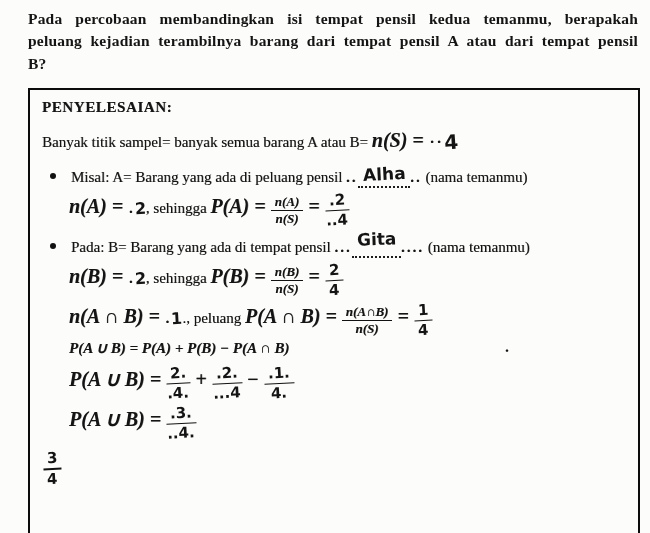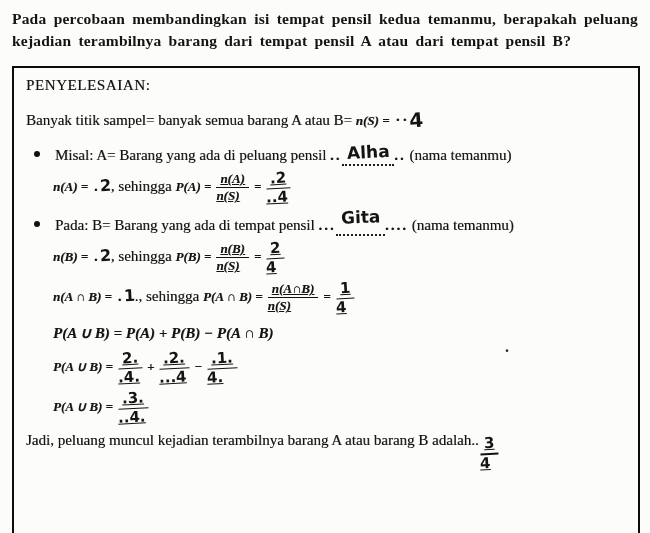--- a/index.html
+++ b/index.html
@@ -2,59 +2,59 @@
 <html><head>
 <meta charset="utf-8">
 <style>
   html,body{margin:0;padding:0;}
   body{
     width:650px;height:533px;overflow:hidden;
     background:#fcfcfa;color:#141414;
     font-family:"Liberation Serif",serif;
     position:relative;
   }
-  .doc{box-sizing:border-box;height:533px;padding:6px 10px 0 12px;display:flex;flex-direction:column;}
+  .doc{box-sizing:border-box;height:533px;padding:6px 10px 0 28px;display:flex;flex-direction:column;}
   .problem{
     margin:2px 2px 0 0;font-weight:700;font-size:15.5px;line-height:1.45;
     text-align:justify;word-spacing:3px;letter-spacing:.2px;
   }
   .box{
     margin-top:13px;flex:1;
     border:2.2px solid #0b0b0b;border-bottom:none;
     padding:9px 12px 0 12px;
     box-sizing:border-box;
   }
   .box .line{font-size:15px;text-shadow:.4px 0 0 rgba(0,0,0,.45);}
-  .heading{font-weight:400;font-size:15px;letter-spacing:.6px;}
-  .math{font-family:"Liberation Serif",serif;font-style:italic;font-weight:700;font-size:13px;}
+  .heading{font-weight:700;font-size:15px;letter-spacing:.6px;}
+  .math{font-family:"Liberation Serif",serif;font-style:italic;font-weight:700;font-size:20px;}
   .dots{font-weight:700;letter-spacing:2px;}
   .hw{
     font-family:"DejaVu Sans",sans-serif;font-weight:700;font-size:16px;
     display:inline-block;transform:rotate(-3deg);text-shadow:none;
   }
   .hw.big{font-size:20px;transform:rotate(-4deg) translateY(2px);}
   
   .bullet-row{display:flex;align-items:flex-start;margin-left:8px;}
   .bullet{flex:none;width:6px;height:6px;border-radius:50%;background:#111;margin:7px 15px 0 0;}
   
   .indent{margin-left:27px;}
   
-  .frac{display:inline-flex;flex-direction:column;vertical-align:middle;margin:0 5px;line-height:1.1;text-decoration:underline;}
+  .frac{display:inline-flex;flex-direction:column;text-align:center;vertical-align:middle;margin:0 5px;line-height:1.1;}
   .frac .num{display:block;border-bottom:1.7px solid #111;padding:0 4px 1px;}
   .frac .den{display:block;padding-top:1px;}
   .frac.sym{font-size:13px;}
   .frac .hw{font-size:15px;}
   
   .blank{display:inline-block;border-bottom:2.5px dotted #1c1c1c;padding:0 5px;}
   .blank .hw{transform:translateY(-2px) rotate(-3deg);font-size:17px;}
   .blank.raised .hw{transform:translateY(-7px) rotate(-2deg);}
   
   .frac.hang{vertical-align:top;transform:translateY(3px);margin-left:1px;}
   .frac.hang .num{border-bottom:2px solid #111;}
-  .mt6{margin-top:6px;} .mt4{margin-top:4px;} .mt8{margin-top:8px;} .mt12{margin-top:12px;} .mt14{margin-top:14px;} .mt16{margin-top:8px;}
+  .mt6{margin-top:6px;} .mt4{margin-top:4px;} .mt8{margin-top:8px;} .mt12{margin-top:12px;} .mt14{margin-top:14px;} .mt16{margin-top:1px;}
   .stray{position:absolute;left:505px;top:338px;font-weight:700;}
 </style>
 </head>
 <body>
 
 <div class="doc">
 
   <p class="problem">Pada percobaan membandingkan isi tempat pensil kedua temanmu, berapakah peluang kejadian terambilnya barang dari tempat pensil A atau dari tempat pensil B?</p>
 
   <div class="box">
@@ -94,21 +94,21 @@
           <span class="num">n(B)</span>
           <span class="den">n(S)</span>
         </span><span class="math">=</span><span class="frac">
           <span class="num hw">2</span>
           <span class="den hw">4</span>
         </span>
     </div>
 
 
     <div class="line indent mt4">
-      <span class="math">n(A ∩ B) =</span><span class="dots"> .</span><span class="hw">1</span><span>., sehingga </span><span class="math">P(A ∩ B) =</span><span class="frac sym math">
+      <span class="math">n(A ∩ B) =</span><span class="dots"> .</span><span class="hw">1</span><span>., peluang </span><span class="math">P(A ∩ B) =</span><span class="frac sym math">
           <span class="num">n(A∩B)</span>
           <span class="den">n(S)</span>
         </span><span class="math">=</span><span class="frac">
           <span class="num hw">1</span>
           <span class="den hw">4</span>
         </span>
     </div>
 
 
     <div class="line indent mt16 math">P(A ∪ B) = P(A) + P(B) − P(A ∩ B)</div>
@@ -127,21 +127,21 @@
     </div>
 
     <div class="line indent mt4">
       <span class="math">P(A ∪ B) =</span><span class="frac">
           <span class="num hw">.3.</span>
           <span class="den hw">..4.</span>
         </span>
     </div>
 
     <div class="line mt6">
-      <span>Jadi, peluang muncul kejadian terambilnya barang A atau barang B adalah..</span><span class="frac hang">
+      <span class="frac hang">
           <span class="num hw">3</span>
           <span class="den hw">4</span>
         </span>
     </div>
 
   </div>
 </div>
 
 <span class="stray">.</span>
 

